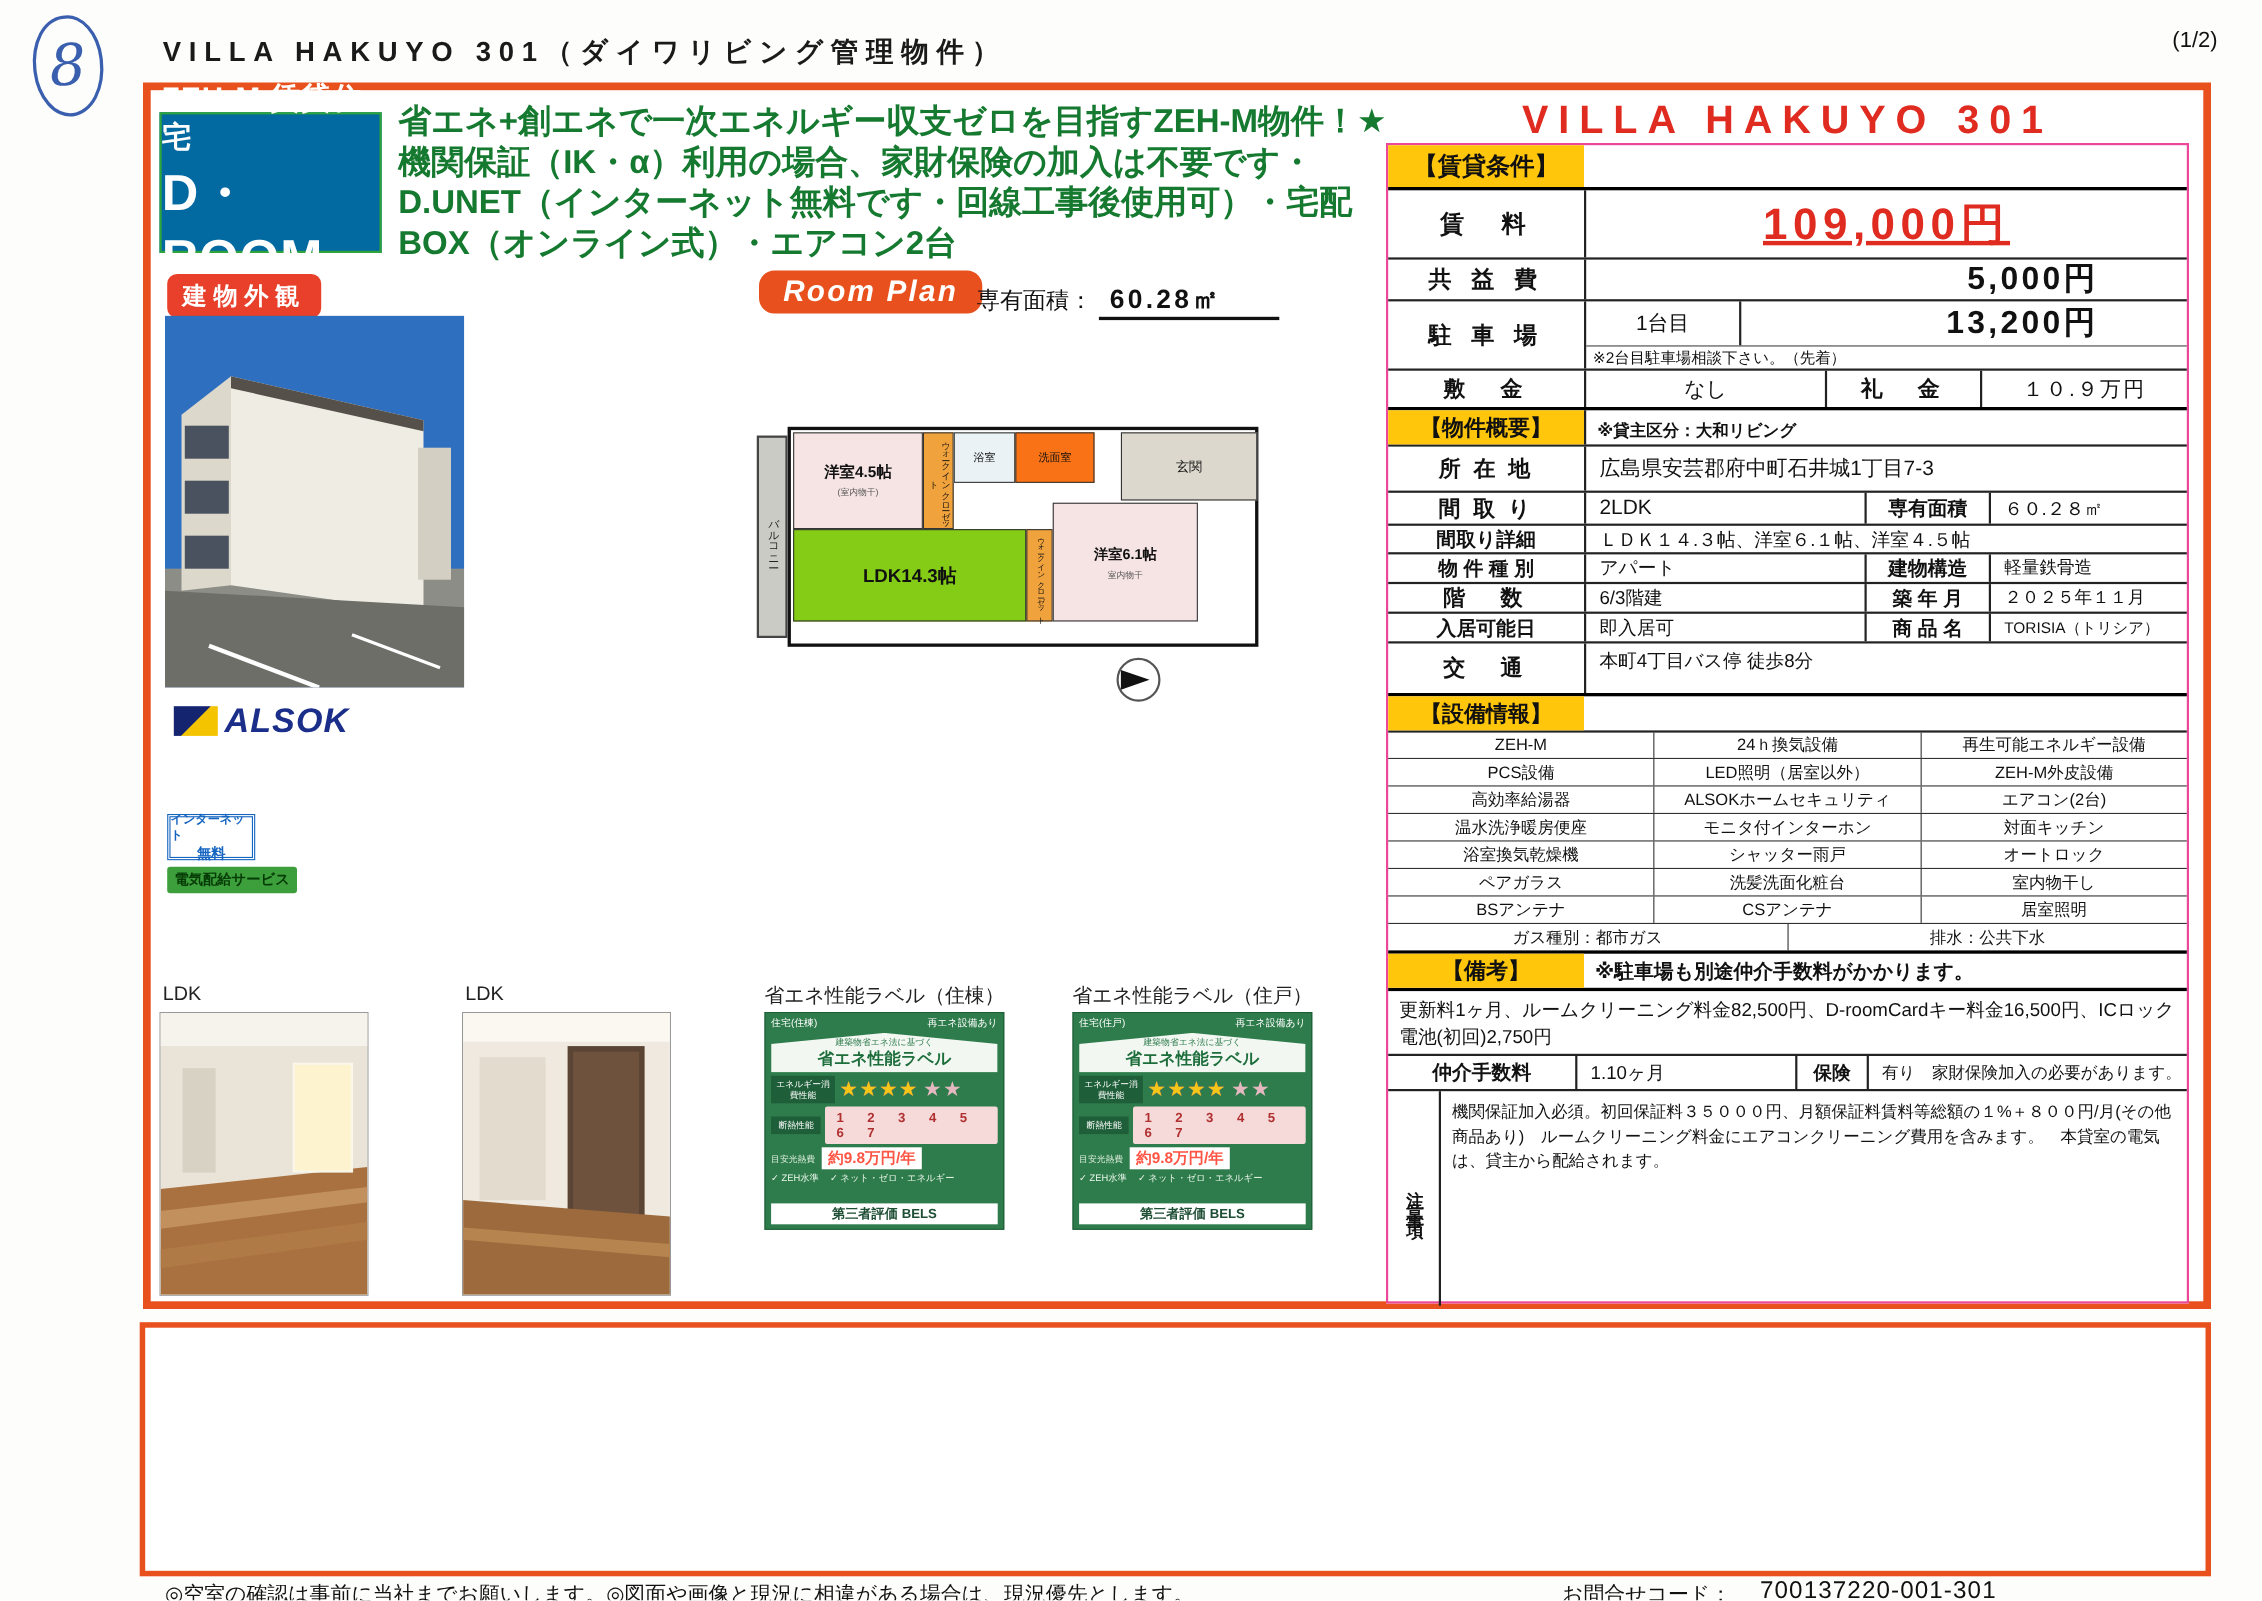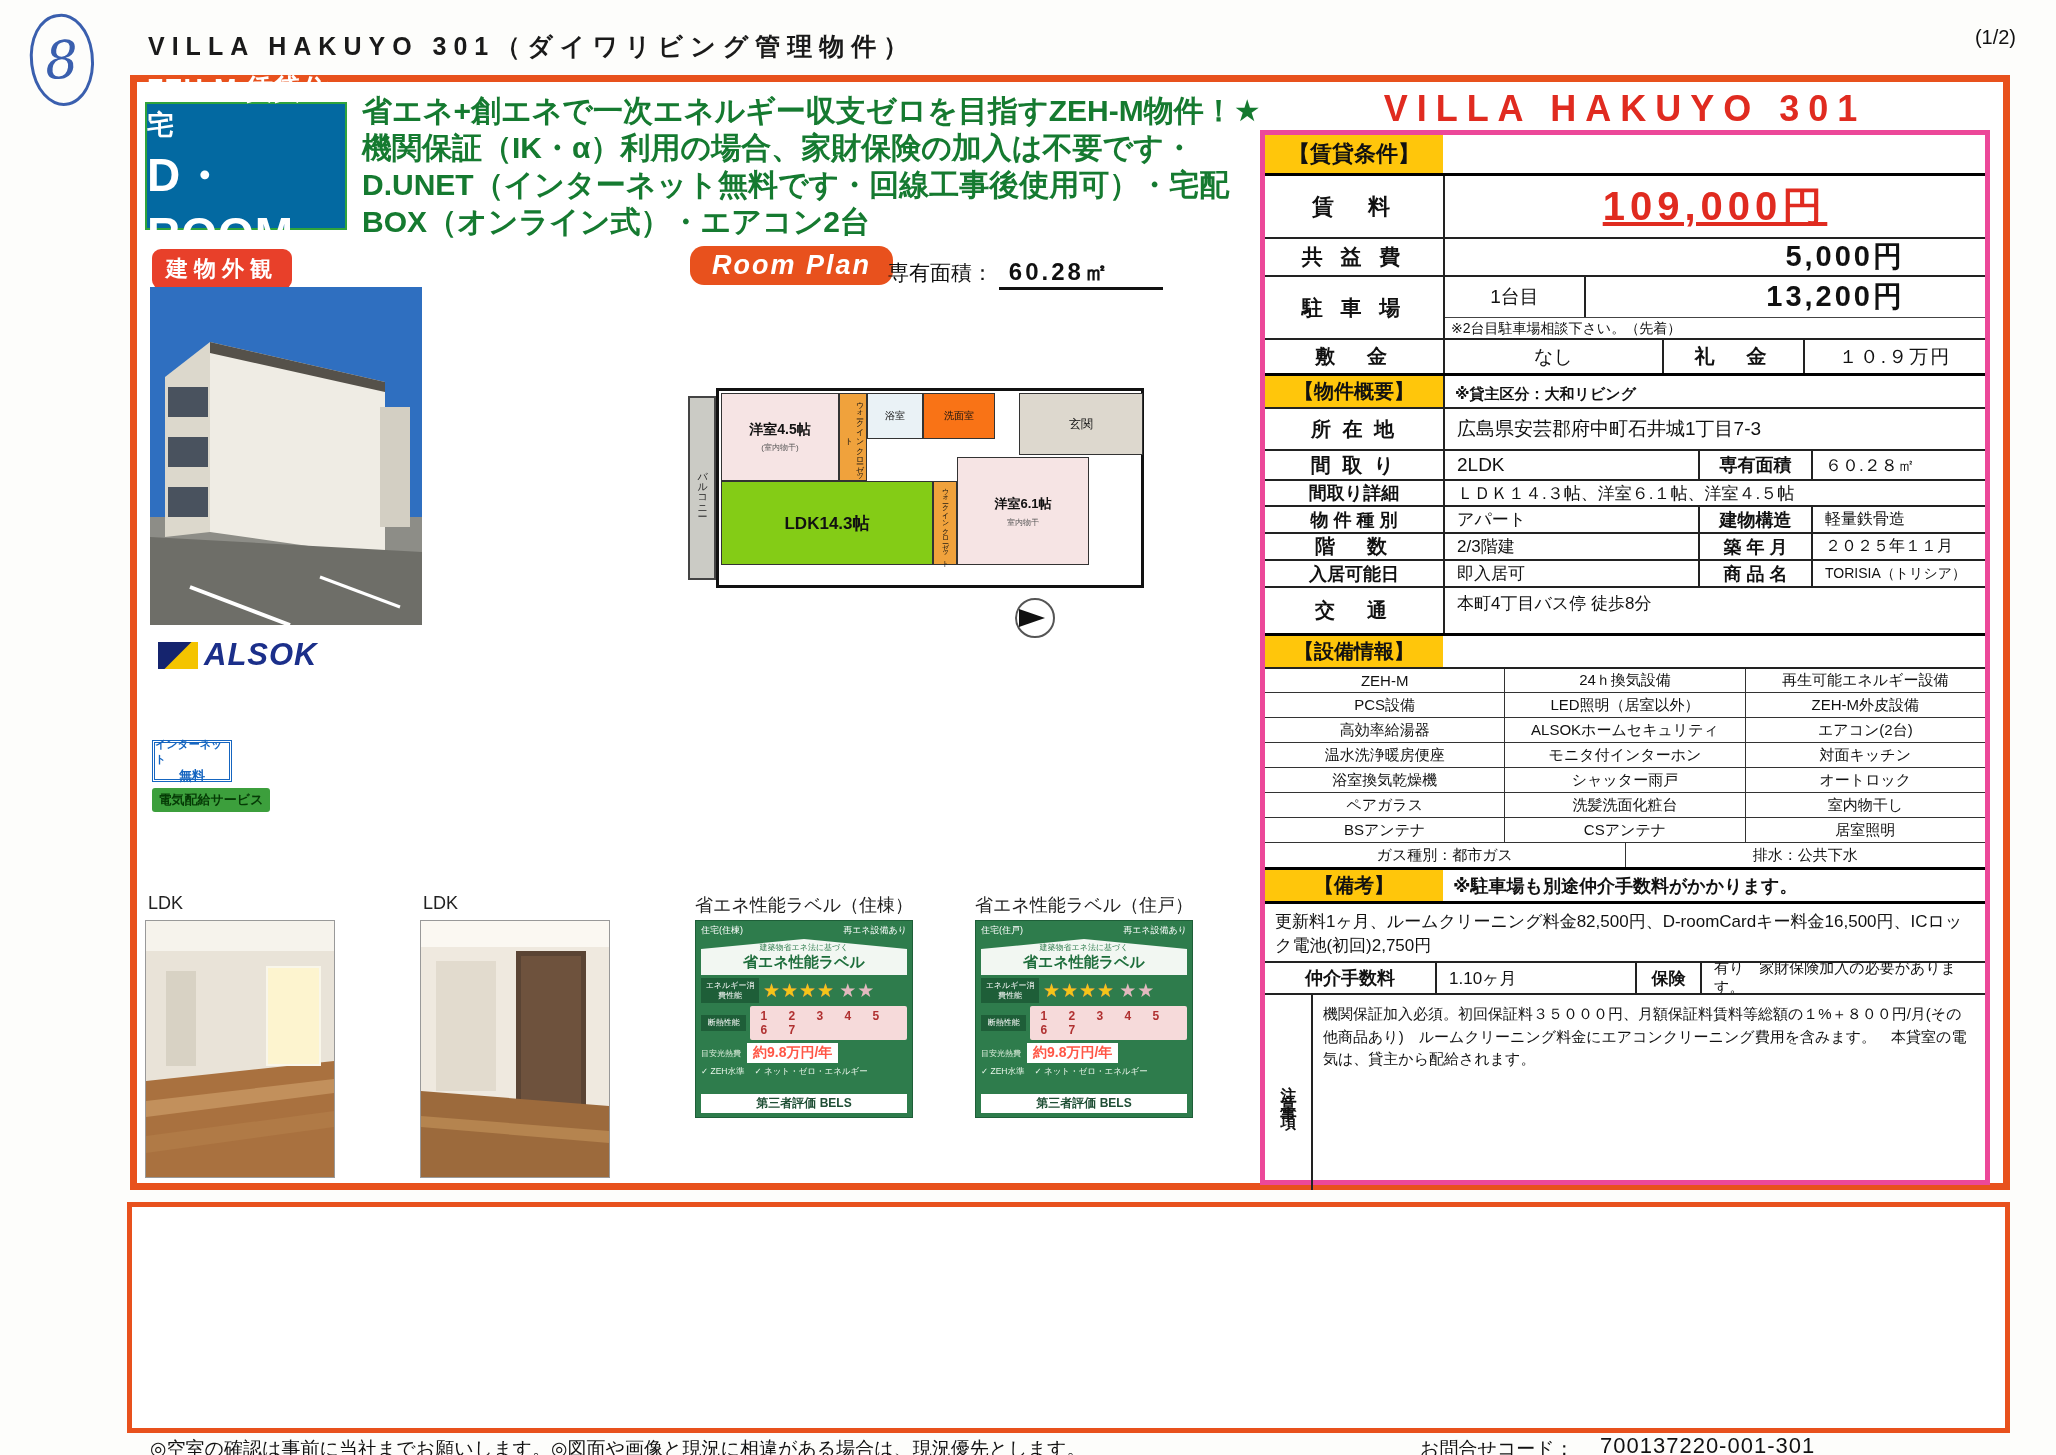--- a/index.html
+++ b/index.html
@@ -53,21 +53,21 @@
   .fp-ldk { left:2px; top:90px; width:212px; height:84px; background:#84cc16; font-size:17px; font-weight:bold; }
   .fp-wic2 { left:214px; top:90px; width:24px; height:84px; background:#f0a23c; writing-mode:vertical-rl; font-size:7px; }
   .fp-r61 { left:238px; top:66px; width:132px; height:108px; background:#f6e4e4; font-size:13px; font-weight:bold; }
   .fp-r61 .sub { font-size:8px; font-weight:normal; margin-top:4px; color:#555; }
   .compass { position:absolute; left:1015px; top:598px; width:40px; height:40px; }
   .compass .circ { position:absolute; inset:0; border:2px solid #555; border-radius:50%; }
   .compass .tri { position:absolute; left:4px; top:11px; width:0; height:0; border-top:9px solid transparent; border-bottom:9px solid transparent; border-left:26px solid #111; }
 
   
   .prop-title { position:absolute; left:1260px; top:88px; width:730px; text-align:center; color:#e02b20; font-size:36px; font-weight:bold; letter-spacing:9px; }
-  .rtable { position:absolute; left:1260px; top:130px; width:730px; height:1055px; border:5px solid #ec4899; background:#fff; font-size:19px; }
+  .rtable { position:absolute; left:1260px; top:130px; width:730px; height:1055px; border:2px solid #ec4899; background:#fff; font-size:19px; }
   .row { display:flex; border-top:2px solid #222; align-items:stretch; }
   .row:first-child { border-top:none; }
   .row.thick { border-top:3px solid #000; }
   .cell { display:flex; align-items:center; justify-content:center; border-left:2px solid #222; overflow:hidden; }
   .cell:first-child { border-left:none; }
   .ylw { background:#ffc60b; font-weight:bold; font-size:22px; justify-content:center; }
   .lbl { font-weight:bold; font-size:22px; letter-spacing:6px; }
   .lbl2 { font-weight:bold; font-size:20px; }
   .h38{height:38px;} .h64{height:64px;} .h63{height:63px;} .h35{height:35px;} .h34{height:34px;}
   .h42{height:42px;} .h30{height:30px;} .h26{height:26px;} .h27{height:27px;} .h47{height:47px;}
@@ -248,21 +248,21 @@
       <div class="cell txtleft" style="flex:1;font-size:17px">ＬＤＫ１４.３帖、洋室６.１帖、洋室４.５帖</div>
     </div>
     <div class="row h27">
       <div class="cell lbl2" style="width:178px;font-size:18px">物 件 種 別</div>
       <div class="cell txtleft" style="width:255px;font-size:17px">アパート</div>
       <div class="cell lbl2" style="width:113px;font-size:18px">建物構造</div>
       <div class="cell txtleft" style="flex:1;font-size:16px">軽量鉄骨造</div>
     </div>
     <div class="row h27">
       <div class="cell lbl2" style="width:178px;letter-spacing:6px">階　数</div>
-      <div class="cell txtleft" style="width:255px;font-size:17px">2/3階建</div>
+      <div class="cell txtleft" style="width:255px;font-size:17px">6/3階建</div>
       <div class="cell lbl2" style="width:113px;font-size:18px">築 年 月</div>
       <div class="cell txtleft" style="flex:1;font-size:16px">２０２５年１１月</div>
     </div>
     <div class="row h27">
       <div class="cell lbl2" style="width:178px;font-size:18px">入居可能日</div>
       <div class="cell txtleft" style="width:255px;font-size:17px">即入居可</div>
       <div class="cell lbl2" style="width:113px;font-size:18px">商 品 名</div>
       <div class="cell txtleft" style="flex:1;font-size:14px">TORISIA（トリシア）</div>
     </div>
     <div class="row h47">

